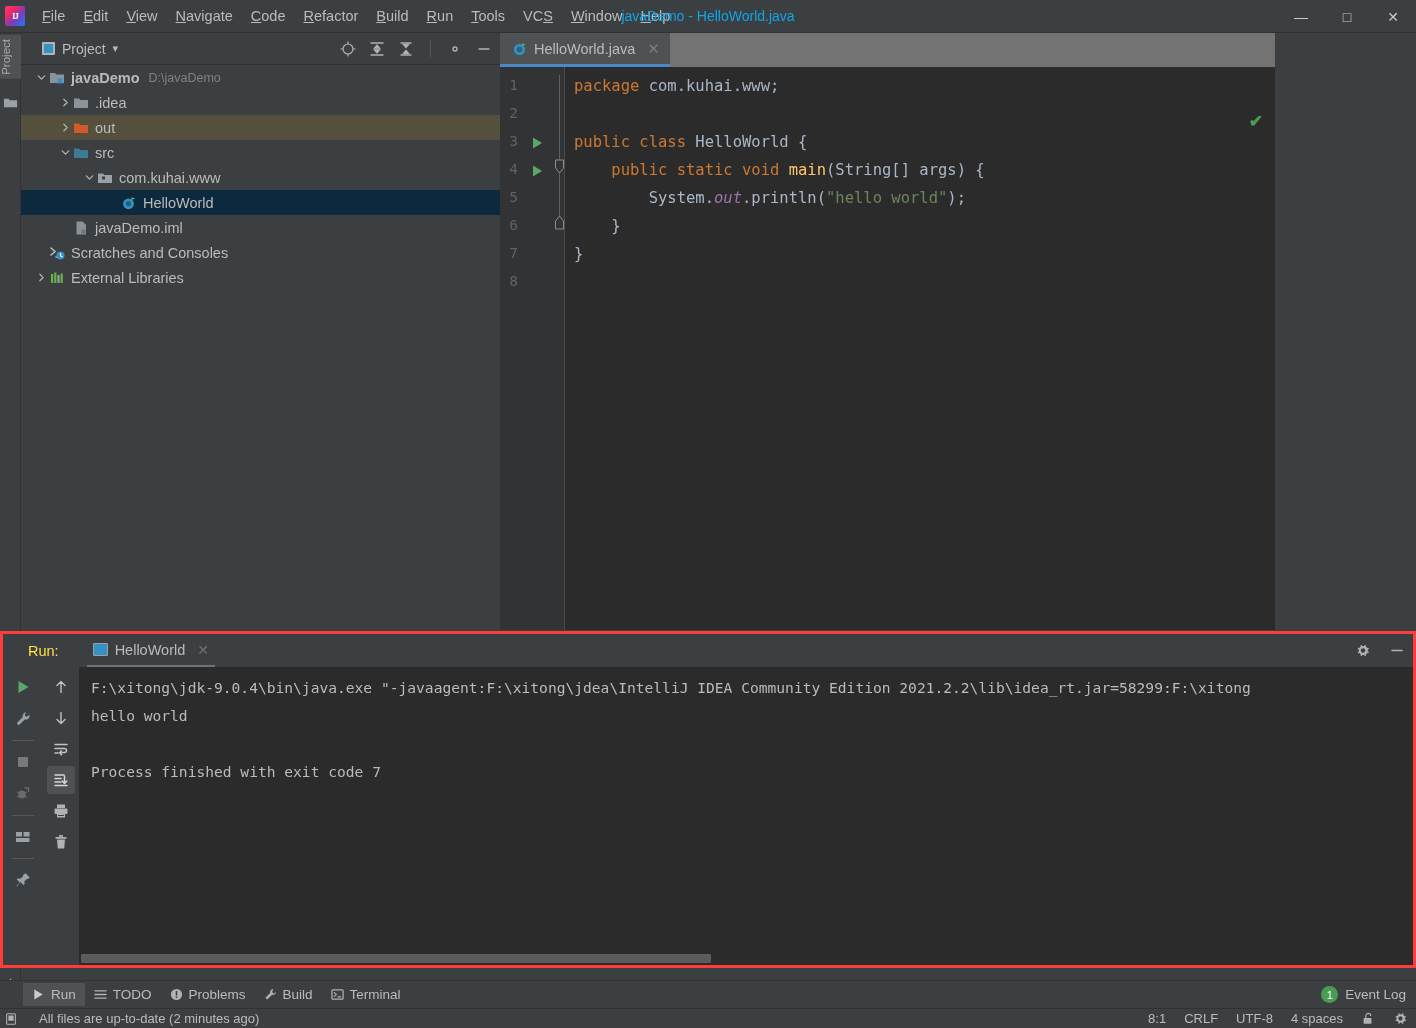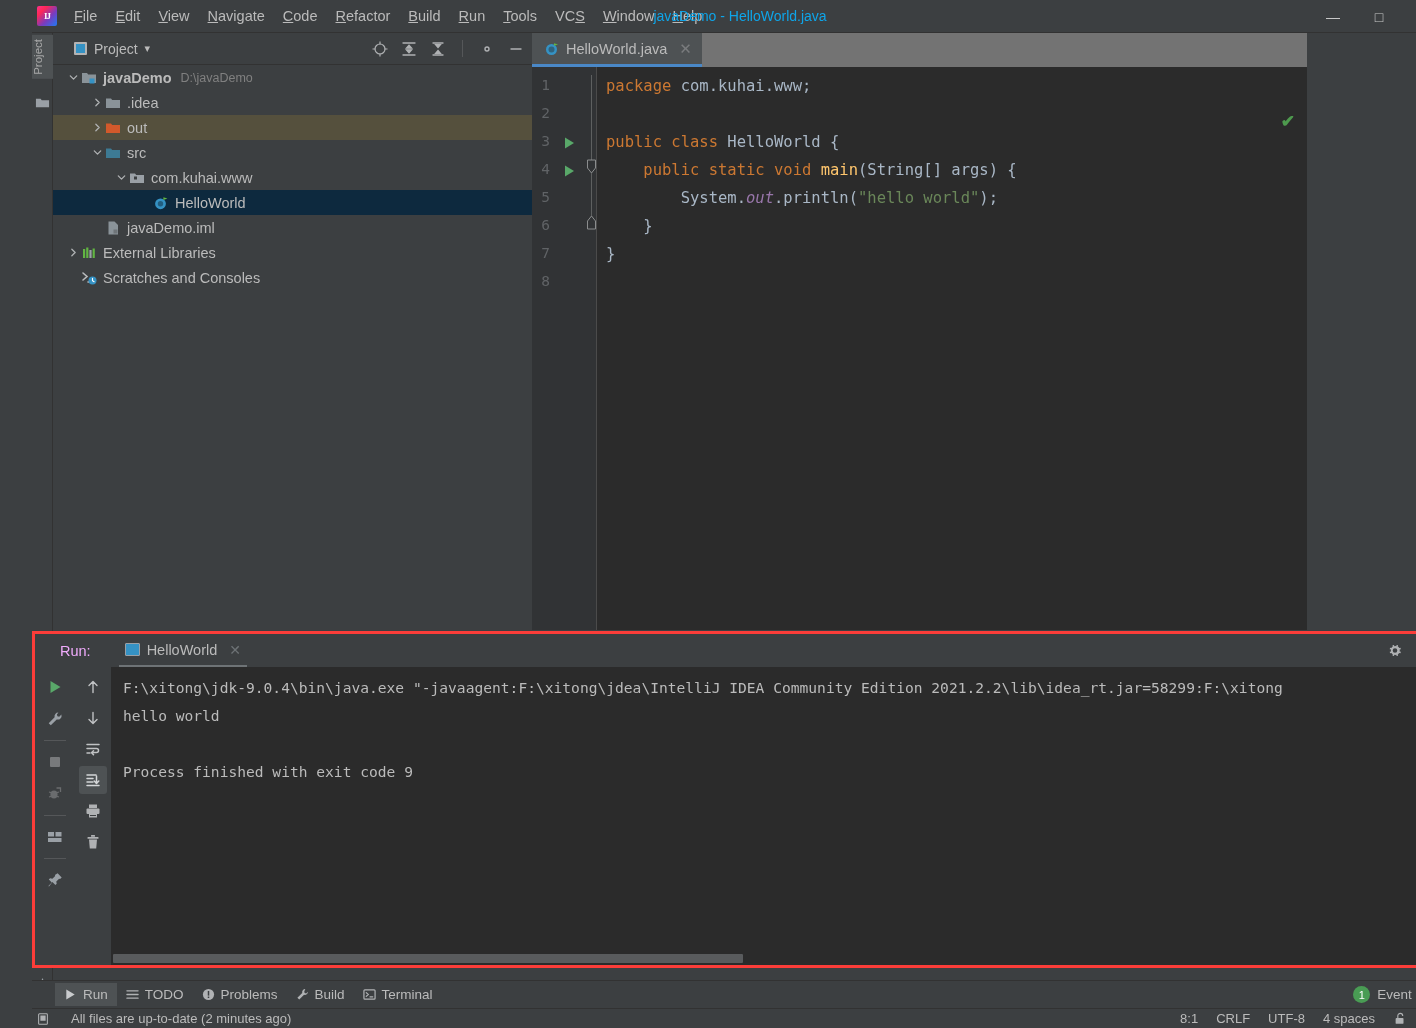--- a/index.html
+++ b/index.html
@@ -3,21 +3,21 @@
 <meta charset="utf-8">
 <style>
   * { box-sizing: border-box; margin: 0; padding: 0; }
   html, body {
     width: 1416px; height: 1028px;
     background: #3c3f41;
     font-family: "Liberation Sans", sans-serif;
     overflow: hidden;
     -webkit-font-smoothing: antialiased;
   }
-  .app { position: relative; width: 1275px; height: 1028px; background: #3c3f41; margin-left: 32px; }
+  .app { position: relative; width: 1275px; height: 1028px; background: #3c3f41; }
 
   
   .titlebar {
     position: absolute; left: 0; top: 0; width: 1416px; height: 33px;
     background: #3c3f41; display: flex; align-items: center;
     border-bottom: 1px solid #323232;
   }
   .app-logo { width: 20px; height: 20px; margin-left: 5px; margin-right: 8px; position: relative; flex: none; }
   .app-logo .sq { position:absolute; inset:0; background: linear-gradient(135deg,#ff318c 0%,#fe2857 25%,#7b3bbd 60%,#1d7bf5 100%); border-radius:2px; }
   .app-logo .ij { position:absolute; left:3px; top:3px; right:3px; bottom:3px; color:#fff; font-size:9px; font-weight:bold; font-family:"Liberation Serif",serif; display:flex; align-items:center; justify-content:center; letter-spacing:-1px; }
@@ -108,21 +108,21 @@
   .cls { color: #a9b7c6; }
   .check-ok { position: absolute; right: 12px; top: 44px; color: #4e9a4e; font-size: 17px; font-weight: bold; }
   .vline { position: absolute; left: 0; top: 0; bottom: 0; width: 1px; background: #4b4b4b; }
 
   
   .run-panel {
     position: absolute; left: 0; top: 631px; width: 1416px; height: 337px;
     border: 3px solid #fc3d39; background: #3c3f41;
   }
   .run-head { position: relative; height: 33px; display: flex; align-items: center; }
-  .run-label { color: #f0abfc; font-size: 14.5px; margin-left: 25px; }
+  .run-label { color: #fde047; font-size: 14.5px; margin-left: 25px; }
   .run-tab {
     display: flex; align-items: center; gap: 7px; margin-left: 28px;
     padding: 4px 6px 7px 6px; color: #bbbbbb; font-size: 14.5px;
     border-bottom: 3px solid #6e7376; position: relative; top: 2px;
   }
   .run-tab-ico { width: 15px; height: 13px; border: 1.6px solid #9aa0a6; background: #3592c4; border-radius: 1px; }
   .run-head-right { position: absolute; right: 8px; display: flex; align-items: center; gap: 18px; }
 
   .run-body { position: absolute; left: 0; top: 33px; right: 0; bottom: 0; display: flex; }
   .runbar {
@@ -358,47 +358,47 @@
           <span class="tree-ico">
             <svg width="17" height="16" viewBox="0 0 17 16">
               <path d="M3.5 1.5h6L13 5v9.5H3.5z" fill="#8a9399"></path>
               <rect x="8.5" y="9.5" width="4" height="4" fill="#6e7478"></rect>
             </svg>
           </span>
           <span class="">javaDemo.iml</span>
         </div>
         <div class="trow">
           <span style="width:12px;flex:none;"></span>
+          <span class="chev"></span>
+          <span class="tree-ico">
+            <svg width="17" height="16" viewBox="0 0 17 16">
+              <path d="M2 3l4 3.5-4 3.5" stroke="#b8bbbd" stroke-width="1.6" fill="none" stroke-linecap="round"></path>
+              <path d="M7 12h3" stroke="#b8bbbd" stroke-width="1.6" stroke-linecap="round"></path>
+              <circle cx="11.5" cy="10.5" r="4" fill="#3592c4"></circle>
+              <path d="M11.5 8.2v2.5l1.6 1" stroke="#fff" stroke-width="1.1" fill="none" stroke-linecap="round"></path>
+            </svg>
+          </span>
+          <span class="">Scratches and Consoles</span>
+        </div>
+        <div class="trow">
+          <span style="width:12px;flex:none;"></span>
           <span class="chev">
             <svg width="11" height="11" viewBox="0 0 12 12" fill="none" stroke="#b0b2b4" stroke-width="1.4" stroke-linecap="round" stroke-linejoin="round">
               <path d="M4.2 2.5L7.8 6l-3.6 3.5"></path>
             </svg>
           </span>
           <span class="tree-ico">
             <svg width="17" height="16" viewBox="0 0 17 16">
               <rect x="2" y="4" width="2.2" height="9" fill="#62b543"></rect>
               <rect x="5.2" y="2.5" width="2.2" height="10.5" fill="#62b543"></rect>
               <rect x="8.4" y="5" width="2.2" height="8" fill="#9aa0a6"></rect>
               <rect x="11.6" y="3.5" width="2.2" height="9.5" fill="#62b543"></rect>
             </svg>
           </span>
           <span class="">External Libraries</span>
-        </div>
-        <div class="trow">
-          <span style="width:12px;flex:none;"></span>
-          <span class="chev"></span>
-          <span class="tree-ico">
-            <svg width="17" height="16" viewBox="0 0 17 16">
-              <path d="M2 3l4 3.5-4 3.5" stroke="#b8bbbd" stroke-width="1.6" fill="none" stroke-linecap="round"></path>
-              <path d="M7 12h3" stroke="#b8bbbd" stroke-width="1.6" stroke-linecap="round"></path>
-              <circle cx="11.5" cy="10.5" r="4" fill="#3592c4"></circle>
-              <path d="M11.5 8.2v2.5l1.6 1" stroke="#fff" stroke-width="1.1" fill="none" stroke-linecap="round"></path>
-            </svg>
-          </span>
-          <span class="">Scratches and Consoles</span>
         </div>
       </div>
   </div>
 
   <div class="editor-area">
     <div class="tabbar">
       <div class="etab">
         <span>
           <svg width="16" height="16" viewBox="0 0 16 16">
               <circle cx="7.5" cy="8.5" r="5.5" fill="#3592c4"></circle>
@@ -553,21 +553,21 @@
               <path d="M4 5.5h8l-.8 9H4.8z"></path>
             </svg>
         </div>
       </div>
       <div class="console" id="console">
         <div class="hscroll">
           <div class="hthumb"></div>
         </div>
       <div class="cons-line" style="top: 12px;">F:\xitong\jdk-9.0.4\bin\java.exe "-javaagent:F:\xitong\jdea\IntelliJ IDEA Community Edition 2021.2.2\lib\idea_rt.jar=58299:F:\xitong</div>
           <div class="cons-line" style="top: 40px;">hello world</div>
-          <div class="cons-line" style="top: 96px;">Process finished with exit code 9</div>
+          <div class="cons-line" style="top: 96px;">Process finished with exit code 7</div>
         </div>
     </div>
   </div>
 
   <div class="toolbar-bottom" id="bottombar">
     <div class="bbtn active">
         <span>
           <svg width="13" height="13" viewBox="0 0 14 14">
             <path d="M2.5 1.5l9 5.5-9 5.5z" fill="#c9cbcd"></path>
           </svg>

